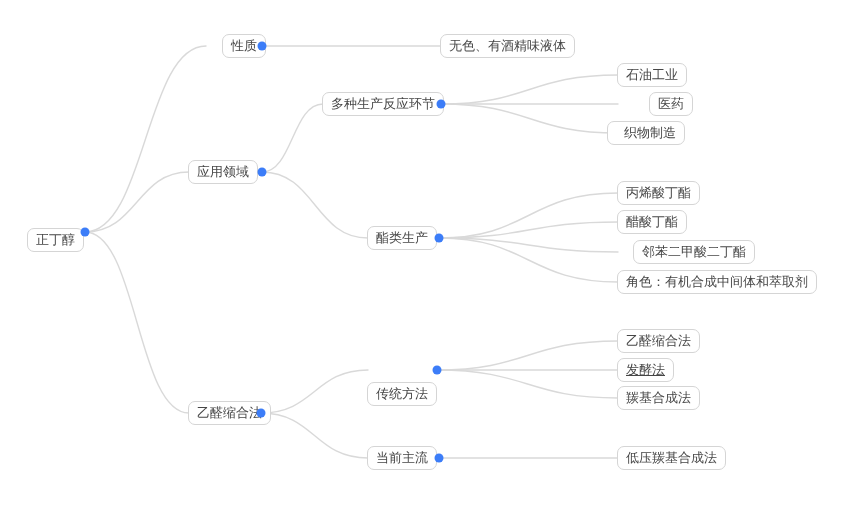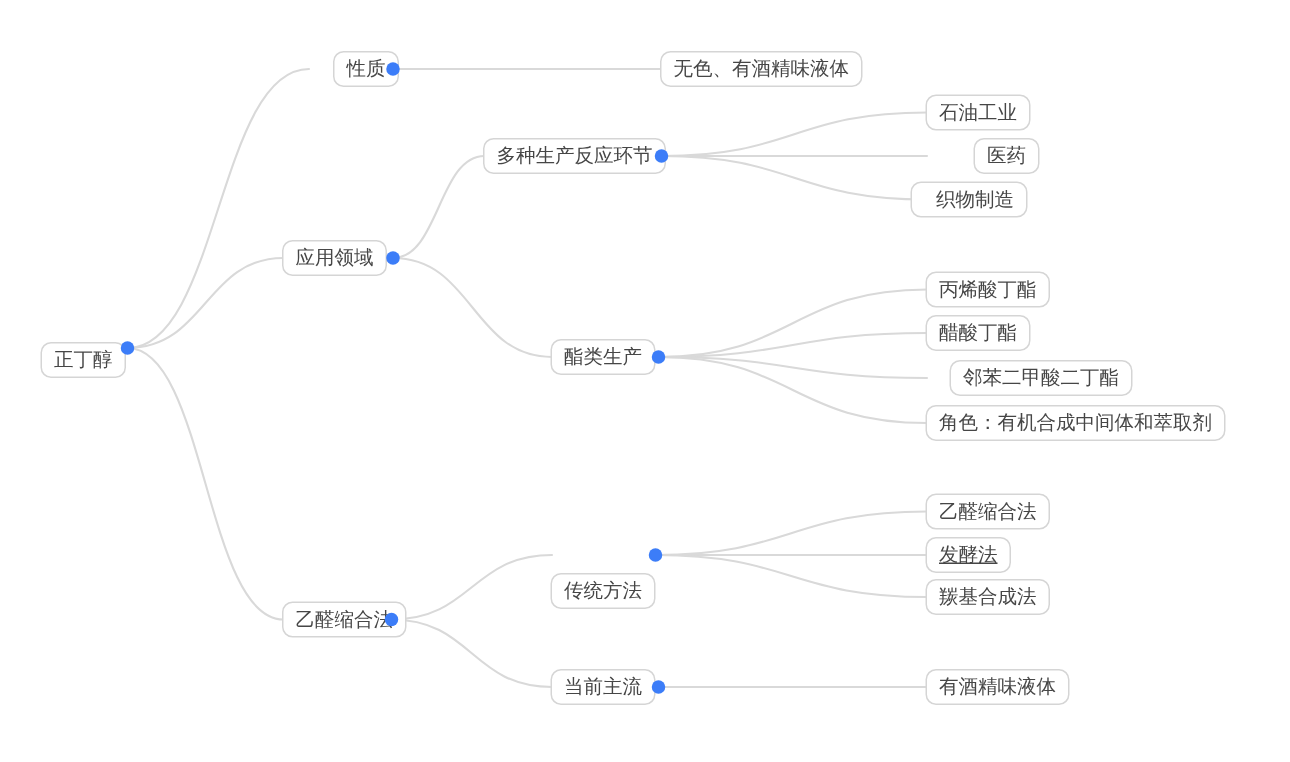--- a/index.html
+++ b/index.html
@@ -98,21 +98,21 @@
       <div class="node" style="left: 617px; top: 193px;">丙烯酸丁酯</div>
       <div class="node" style="left: 617px; top: 222px;">醋酸丁酯</div>
       <div class="node" style="left: 617px; top: 252px; margin-left: 16px;">邻苯二甲酸二丁酯</div>
       <div class="node" style="left: 617px; top: 282px;">角色：有机合成中间体和萃取剂</div>
       <div class="node" style="left: 188px; top: 413px;">乙醛缩合法</div>
       <div class="node" style="left: 367px; top: 370px; margin-top: 24px;">传统方法</div>
       <div class="node" style="left: 617px; top: 341px;">乙醛缩合法</div>
       <div class="node" style="left: 617px; top: 370px; text-decoration: underline;">发酵法</div>
       <div class="node" style="left: 617px; top: 398px;">羰基合成法</div>
       <div class="node" style="left: 367px; top: 458px;">当前主流</div>
-      <div class="node" style="left: 617px; top: 458px;">有酒精味液体</div>
+      <div class="node" style="left: 617px; top: 458px;">低压羰基合成法</div>
       <div class="branch-dot" style="left: 85px; top: 232px; background: rgb(60, 125, 248);"></div>
       <div class="branch-dot" style="left: 262px; top: 46px; background: rgb(60, 125, 248);"></div>
       <div class="branch-dot" style="left: 262px; top: 172px; background: rgb(60, 125, 248);"></div>
       <div class="branch-dot" style="left: 441px; top: 104px; background: rgb(60, 125, 248);"></div>
       <div class="branch-dot" style="left: 439px; top: 238px; background: rgb(60, 125, 248);"></div>
       <div class="branch-dot" style="left: 261px; top: 413px; background: rgb(60, 125, 248);"></div>
       <div class="branch-dot" style="left: 437px; top: 370px; background: rgb(60, 125, 248);"></div>
       <div class="branch-dot" style="left: 439px; top: 458px; background: rgb(60, 125, 248);"></div>
     </div>
 </div>

